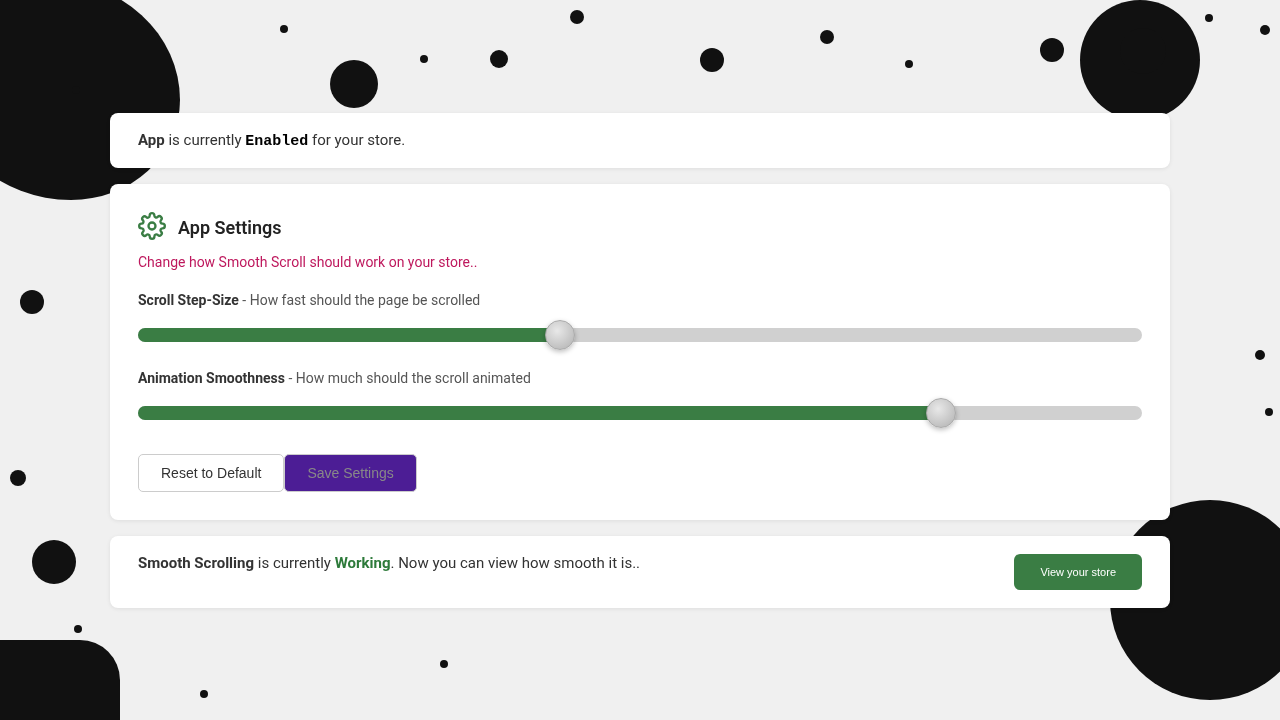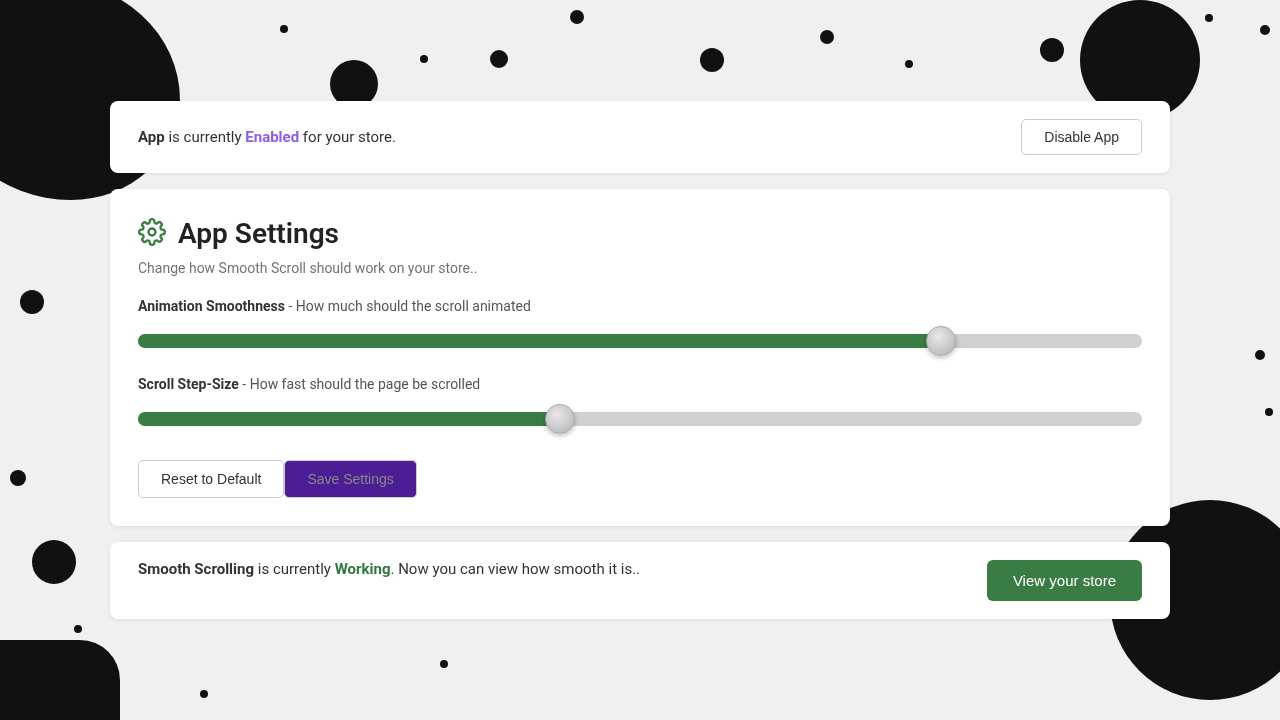--- a/index.html
+++ b/index.html
@@ -54,22 +54,23 @@
       font-size: 15px;
       color: #333;
     }
 
     .status-text strong {
       font-weight: 700;
       color: #333;
     }
 
     .status-enabled {
-      color: #8b5cf6;
-      font-weight: 700;
+      color: #000000;
+      font-weight: 700;
+      font-family: Liberation Mono, monospace;
     }
 
     .btn-disable {
       border: 1px solid #ccc;
       background: #fff;
       color: #333;
       padding: 9px 22px;
       border-radius: 5px;
       font-size: 14px;
       cursor: pointer;
@@ -90,28 +91,28 @@
       margin-bottom: 10px;
     }
 
     .gear-icon-wrapper {
       color: #3a7d44;
       font-size: 26px;
       line-height: 1;
     }
 
     .settings-title {
-      font-size: 28px;
+      font-size: 18px;
       font-weight: 600;
       color: #222;
     }
 
     .settings-subtitle {
       font-size: 14px;
-      color: #737373;
+      color: #be185d;
       margin-bottom: 22px;
     }
 
     .setting-row {
       margin-bottom: 18px;
     }
 
     .setting-label {
       font-size: 14px;
       color: #333;
@@ -227,21 +228,21 @@
       color: #2d7a3a;
       font-weight: 700;
     }
 
     .btn-view-store {
       background: #3a7d44;
       color: #fff;
       border: none;
       padding: 12px 26px;
       border-radius: 6px;
-      font-size: 15px;
+      font-size: 11px;
       font-weight: 500;
       cursor: pointer;
     }
 
     
     .bg-blob-tl {
       position: absolute;
       top: -20px;
       left: -60px;
       width: 240px;
@@ -322,61 +323,60 @@
     <div class="dot" style="top: 660px; left: 440px; width: 8px; height: 8px;"></div>
   </div>
 
 <div class="content-wrapper">
   <div class="panels-container">
 
     <div class="status-panel">
       <div class="status-text">
         <strong>App</strong><span> is currently </span><span class="status-enabled">Enabled</span><span> for your store.</span>
       </div>
-      <button class="btn-disable">Disable App</button>
     </div>
 
     <div class="settings-panel">
       <div class="settings-header">
         <div class="gear-icon-wrapper">
           <svg width="28" height="28" viewBox="0 0 24 24" fill="none" stroke="#3a7d44" stroke-width="2" stroke-linecap="round" stroke-linejoin="round">
             <circle cx="12" cy="12" r="3"></circle>
             <path d="M19.4 15a1.65 1.65 0 0 0 .33 1.82l.06.06a2 2 0 0 1-2.83 2.83l-.06-.06a1.65 1.65 0 0 0-1.82-.33 1.65 1.65 0 0 0-1 1.51V21a2 2 0 0 1-4 0v-.09A1.65 1.65 0 0 0 9 19.4a1.65 1.65 0 0 0-1.82.33l-.06.06a2 2 0 0 1-2.83-2.83l.06-.06A1.65 1.65 0 0 0 4.68 15a1.65 1.65 0 0 0-1.51-1H3a2 2 0 0 1 0-4h.09A1.65 1.65 0 0 0 4.6 9a1.65 1.65 0 0 0-.33-1.82l-.06-.06a2 2 0 0 1 2.83-2.83l.06.06A1.65 1.65 0 0 0 9 4.68a1.65 1.65 0 0 0 1-1.51V3a2 2 0 0 1 4 0v.09a1.65 1.65 0 0 0 1 1.51 1.65 1.65 0 0 0 1.82-.33l.06-.06a2 2 0 0 1 2.83 2.83l-.06.06A1.65 1.65 0 0 0 19.4 9a1.65 1.65 0 0 0 1.51 1H21a2 2 0 0 1 0 4h-.09a1.65 1.65 0 0 0-1.51 1z"></path>
           </svg>
         </div>
         <h2 class="settings-title">App Settings</h2>
       </div>
       <p class="settings-subtitle">Change how Smooth Scroll should work on your store..</p>
 
       <div class="setting-row">
         <div class="setting-label">
+          <strong>Scroll Step-Size</strong><span class="label-desc"> - How fast should the page be scrolled</span>
+        </div>
+        <div class="slider-container">
+          <div class="slider-track">
+            <div class="slider-fill" id="stepsize-fill" style="width: 42%"></div>
+            <div class="slider-thumb" id="stepsize-thumb" style="left: 42%"></div>
+            <input type="range" id="stepsize-range" min="0" max="100" value="42" style="">
+          </div>
+        </div>
+      </div>
+
+      <div class="setting-row">
+        <div class="setting-label">
           <strong>Animation Smoothness</strong><span class="label-desc"> - How much should the scroll animated</span>
         </div>
         <div class="slider-container">
           <div class="slider-track">
             <div class="slider-fill" id="smoothness-fill" style="width: 80%"></div>
             <div class="slider-thumb" id="smoothness-thumb" style="left: 80%"></div>
             <input type="range" id="smoothness-range" min="0" max="100" value="80" style="">
           </div>
         </div>
       </div>
 
-      <div class="setting-row">
-        <div class="setting-label">
-          <strong>Scroll Step-Size</strong><span class="label-desc"> - How fast should the page be scrolled</span>
-        </div>
-        <div class="slider-container">
-          <div class="slider-track">
-            <div class="slider-fill" id="stepsize-fill" style="width: 42%"></div>
-            <div class="slider-thumb" id="stepsize-thumb" style="left: 42%"></div>
-            <input type="range" id="stepsize-range" min="0" max="100" value="42" style="">
-          </div>
-        </div>
-      </div>
-
       <div class="settings-actions">
         <button class="btn-reset">Reset to Default</button>
         <button class="btn-save">Save Settings</button>
       </div>
     </div>
 
     <div class="working-panel">
       <div class="working-text">
         <strong>Smooth Scrolling</strong><span> is currently </span><span class="status-working">Working</span><span>. Now you can view how smooth it is..</span>
       </div>

